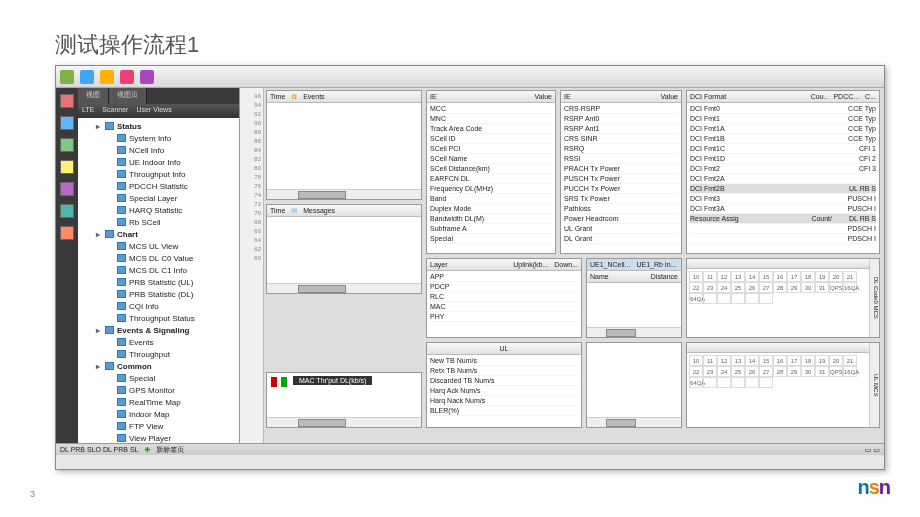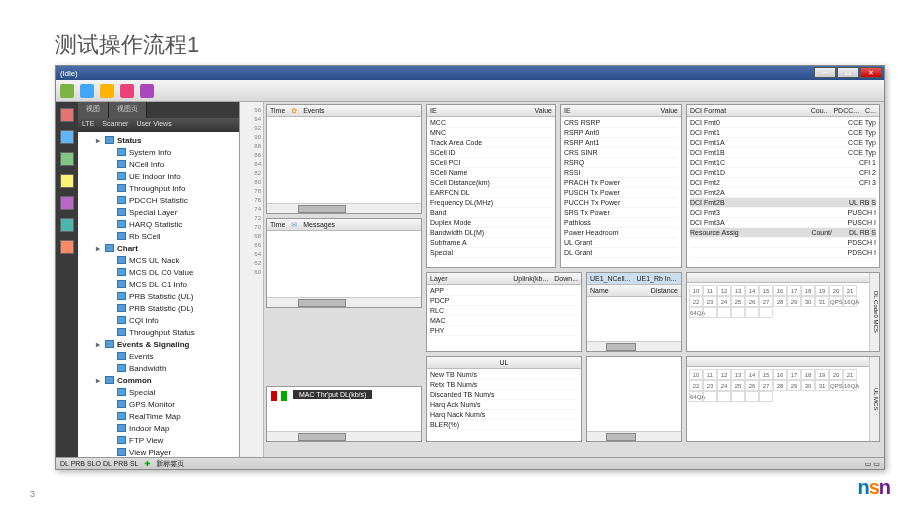--- a/index.html
+++ b/index.html
@@ -44,28 +44,20 @@
 .macblk{background:#333;color:#fff;padding:1px 6px;font-size:7px}
 </style>
 </head>
 <body>
 
 <div class="slide-title">测试操作流程1</div>
 <div class="page-num">3</div>
 <div class="logo"><span class="n1">n</span><span class="s">s</span><span class="n2">n</span></div>
 
 <div class="app">
-  <div class="title-bar">
-    <span>(idle)</span>
-    <div class="wincontrols">
-      <div class="wc">─</div>
-      <div class="wc">▭</div>
-      <div class="wc close">✕</div>
-    </div>
-  </div>
   <div class="toolbar">
     <div class="tb-ico" style="background:#7cb342"></div>
     <div class="tb-ico" style="background:#42a5f5"></div>
     <div class="tb-ico" style="background:#ffb300"></div>
     <div class="tb-ico" style="background:#ec407a"></div>
     <div class="tb-ico" style="background:#ab47bc"></div>
   </div>
   <div class="main">
     <div class="sidebar-icons">
       <div class="sico" style="background:#e57373"></div>
@@ -133,21 +125,21 @@
             <span>Rb SCell</span>
           </div>
           <div class="tn l1 cat">
             <span class="tog">▸</span>
             <span class="fico"></span>
             <span>Chart</span>
           </div>
           <div class="tn l2">
             <span class="tog"></span>
             <span class="fico"></span>
-            <span>MCS UL Nack</span>
+            <span>MCS UL View</span>
           </div>
           <div class="tn l2">
             <span class="tog"></span>
             <span class="fico"></span>
             <span>MCS DL C0 Value</span>
           </div>
           <div class="tn l2">
             <span class="tog"></span>
             <span class="fico"></span>
             <span>MCS DL C1 Info</span>
@@ -178,21 +170,21 @@
             <span>Events &amp; Signaling</span>
           </div>
           <div class="tn l2">
             <span class="tog"></span>
             <span class="fico"></span>
             <span>Events</span>
           </div>
           <div class="tn l2">
             <span class="tog"></span>
             <span class="fico"></span>
-            <span>Bandwidth</span>
+            <span>Throughput</span>
           </div>
           <div class="tn l1 cat">
             <span class="tog">▸</span>
             <span class="fico"></span>
             <span>Common</span>
           </div>
           <div class="tn l2">
             <span class="tog"></span>
             <span class="fico"></span>
             <span>Special</span>

